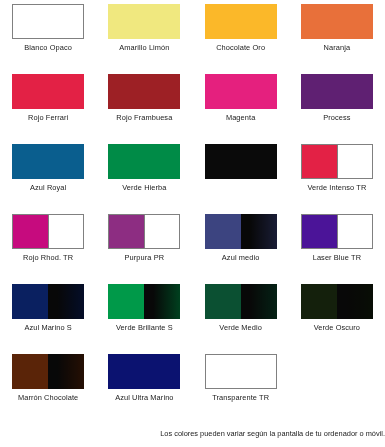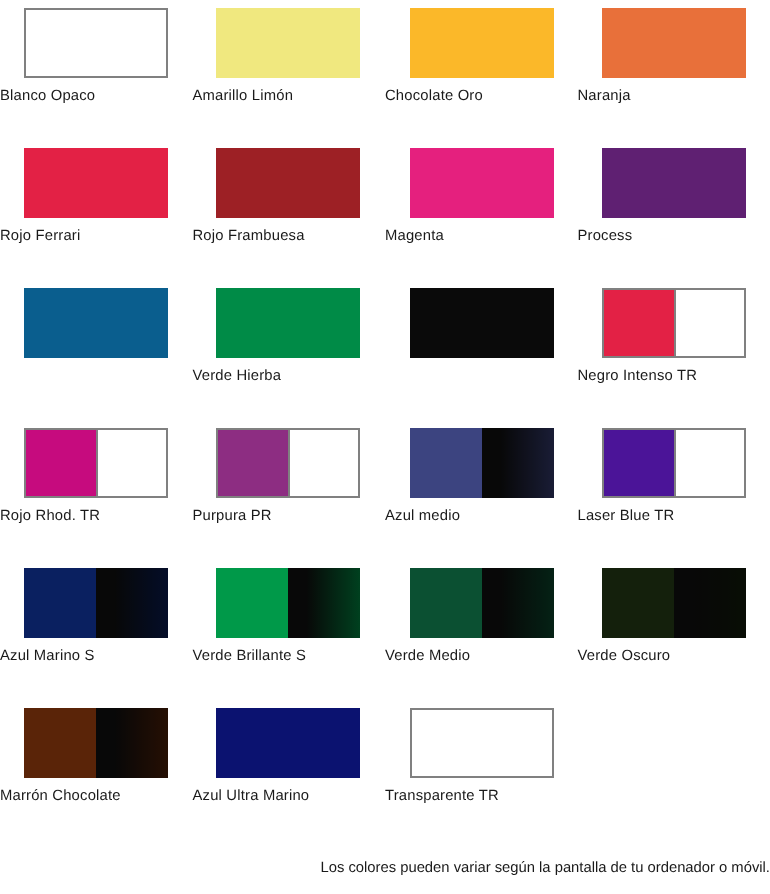--- a/index.html
+++ b/index.html
@@ -60,21 +60,21 @@
   .swatch-white {
     background: #ffffff;
     border-left: 1px solid #808080;
     box-sizing: border-box;
   }
   .swatch-label {
     position: absolute;
     left: 0;
     top: 43px;
     width: 96.25px;
-    text-align: left;
+    text-align: center;
     font-size: 7.4px;
     line-height: 10px;
     color: #1a1a1a;
     letter-spacing: 0.1px;
     white-space: nowrap;
   }
   #footer-note {
     position: absolute;
     left: 0;
     top: 428px;
@@ -137,38 +137,39 @@
       <div class="swatch-cell">
         <div class="swatch-box">
           <div class="swatch-full" style="background: rgb(95, 32, 114);"></div>
         </div>
         <div class="swatch-label">Process</div>
       </div>
       <div class="swatch-cell">
         <div class="swatch-box">
           <div class="swatch-full" style="background: rgb(10, 94, 142);"></div>
         </div>
+        <div class="swatch-label">Azul Royal</div>
       </div>
       <div class="swatch-cell">
         <div class="swatch-box">
           <div class="swatch-full" style="background: rgb(0, 139, 71);"></div>
         </div>
         <div class="swatch-label">Verde Hierba</div>
       </div>
       <div class="swatch-cell">
         <div class="swatch-box">
           <div class="swatch-full" style="background: rgb(10, 10, 10);"></div>
         </div>
       </div>
       <div class="swatch-cell">
         <div class="swatch-box bordered">
           <div class="swatch-half" style="background: rgb(227, 33, 69);"></div>
           <div class="swatch-half swatch-white"></div>
         </div>
-        <div class="swatch-label">Negro Intenso TR</div>
+        <div class="swatch-label">Verde Intenso TR</div>
       </div>
       <div class="swatch-cell">
         <div class="swatch-box bordered">
           <div class="swatch-half" style="background: rgb(198, 11, 126);"></div>
           <div class="swatch-half swatch-white"></div>
         </div>
         <div class="swatch-label">Rojo Rhod. TR</div>
       </div>
       <div class="swatch-cell">
         <div class="swatch-box bordered">

